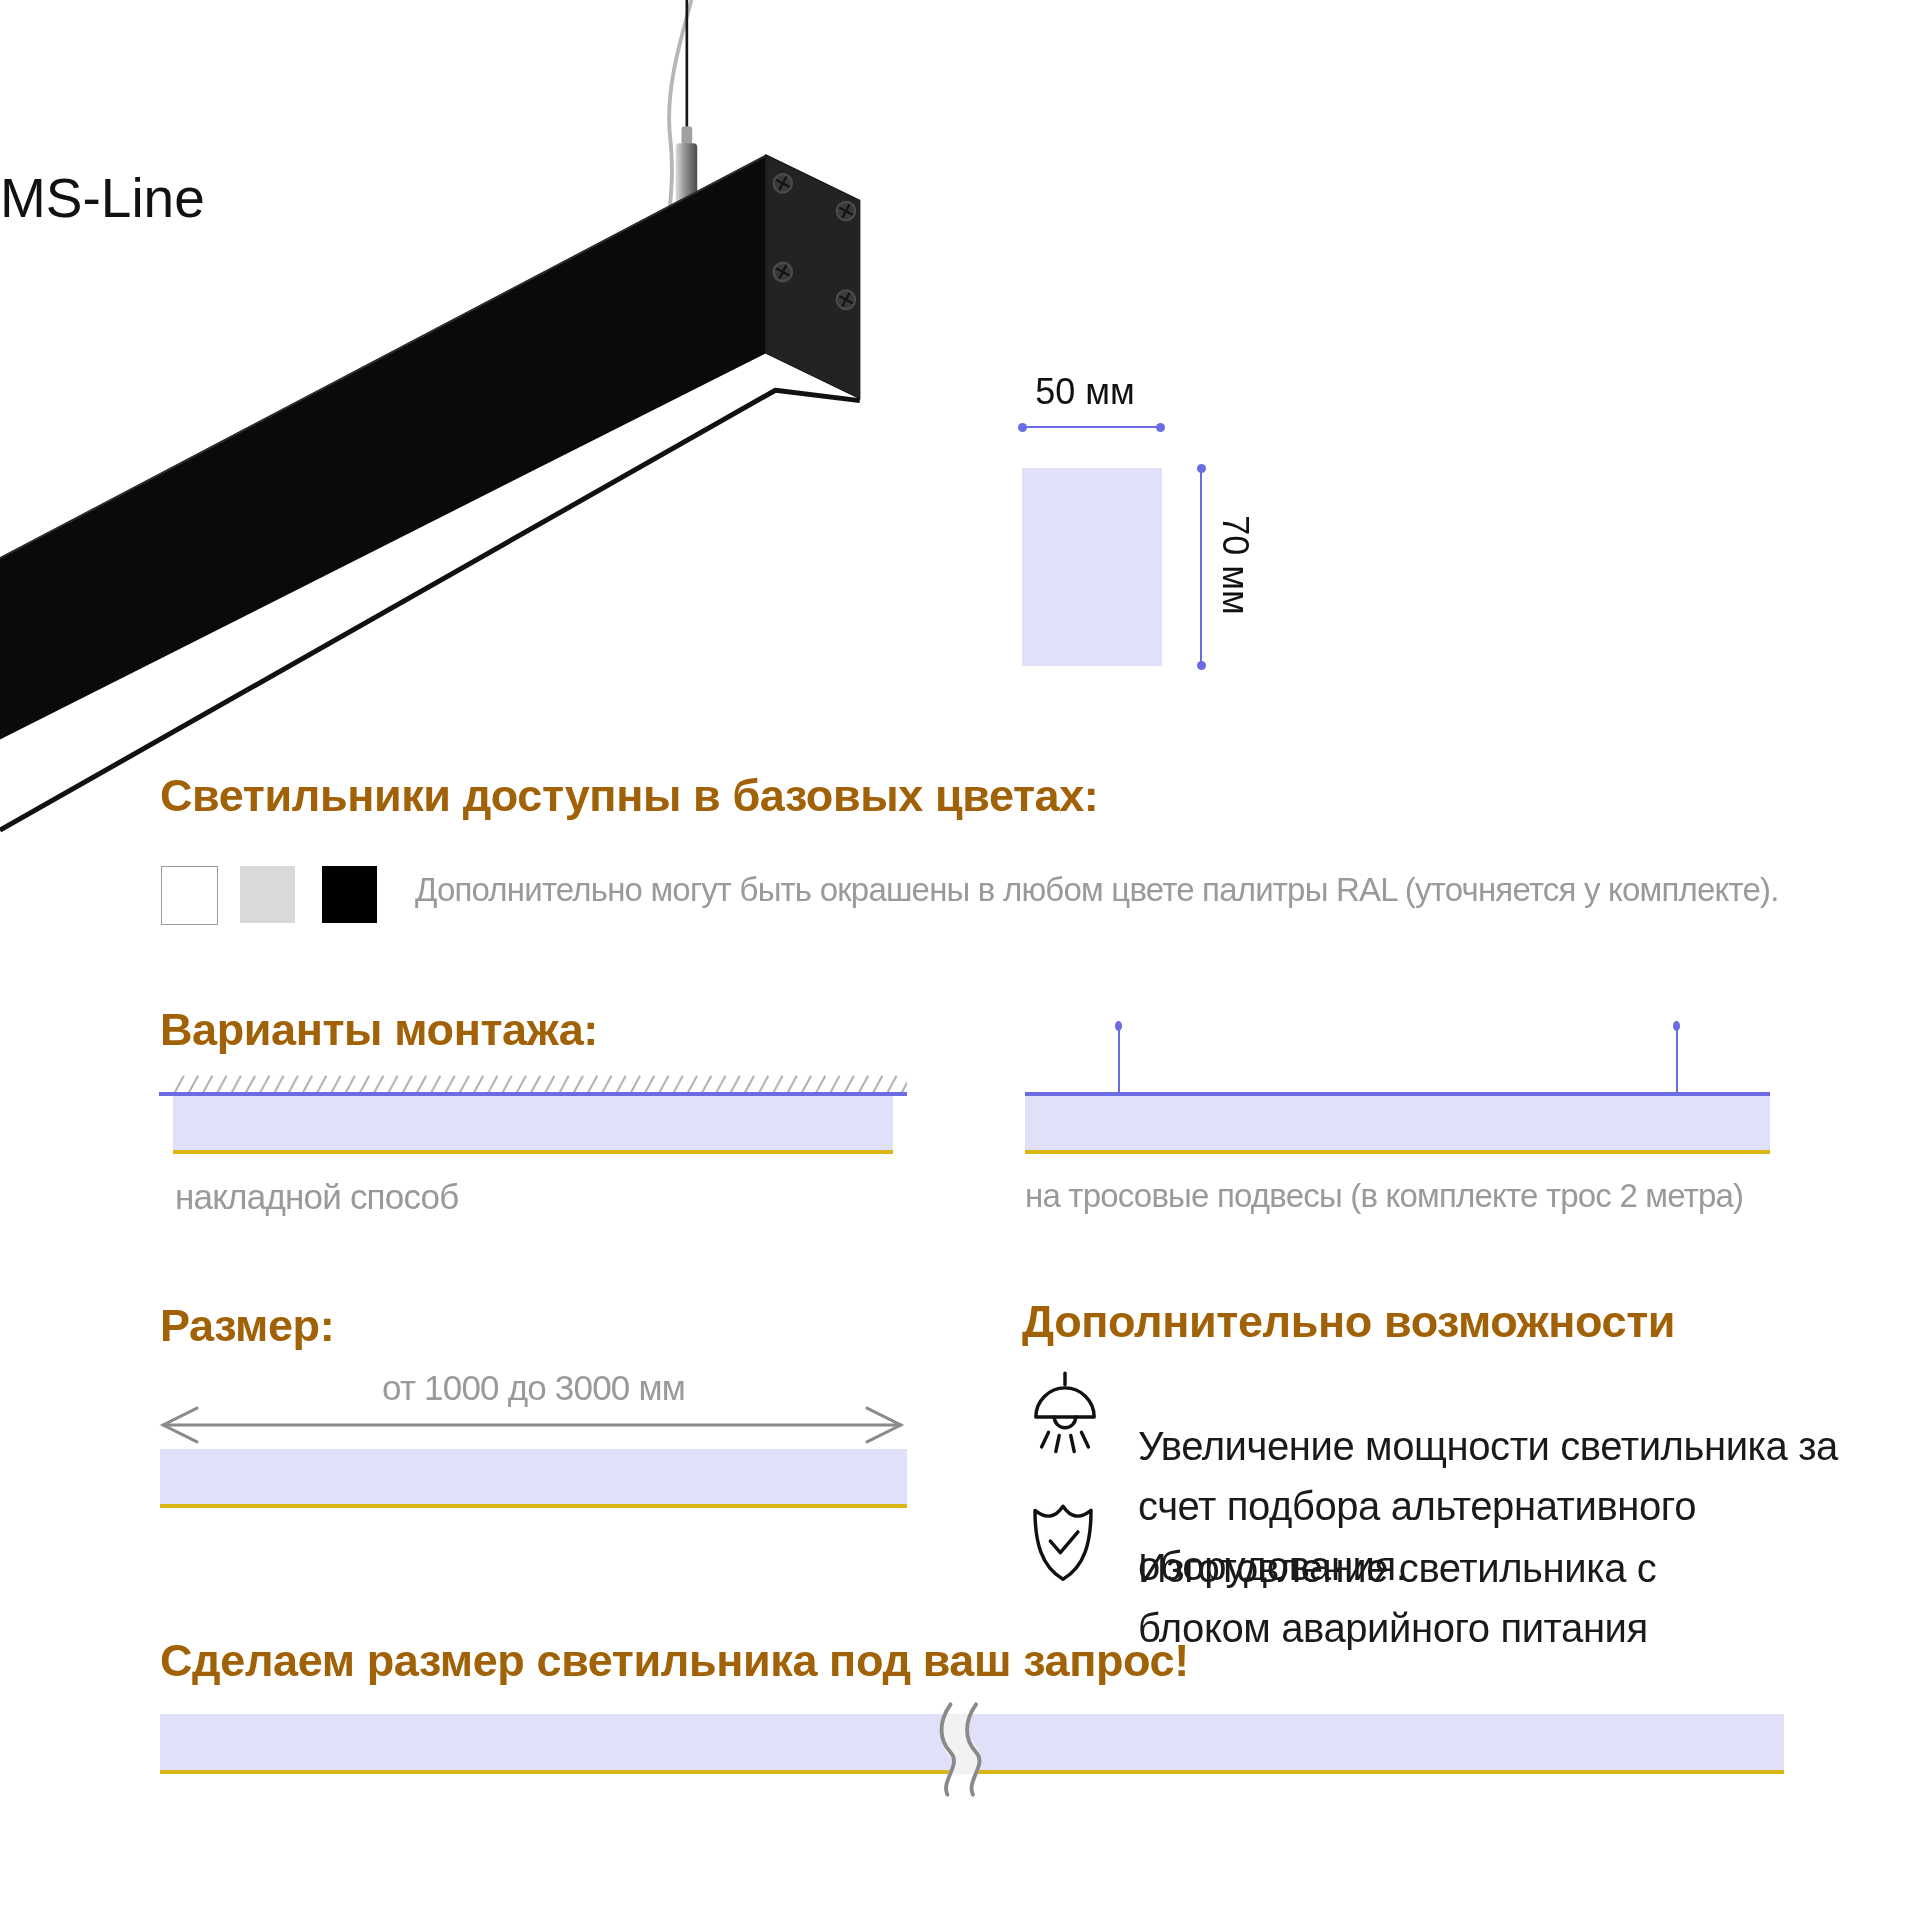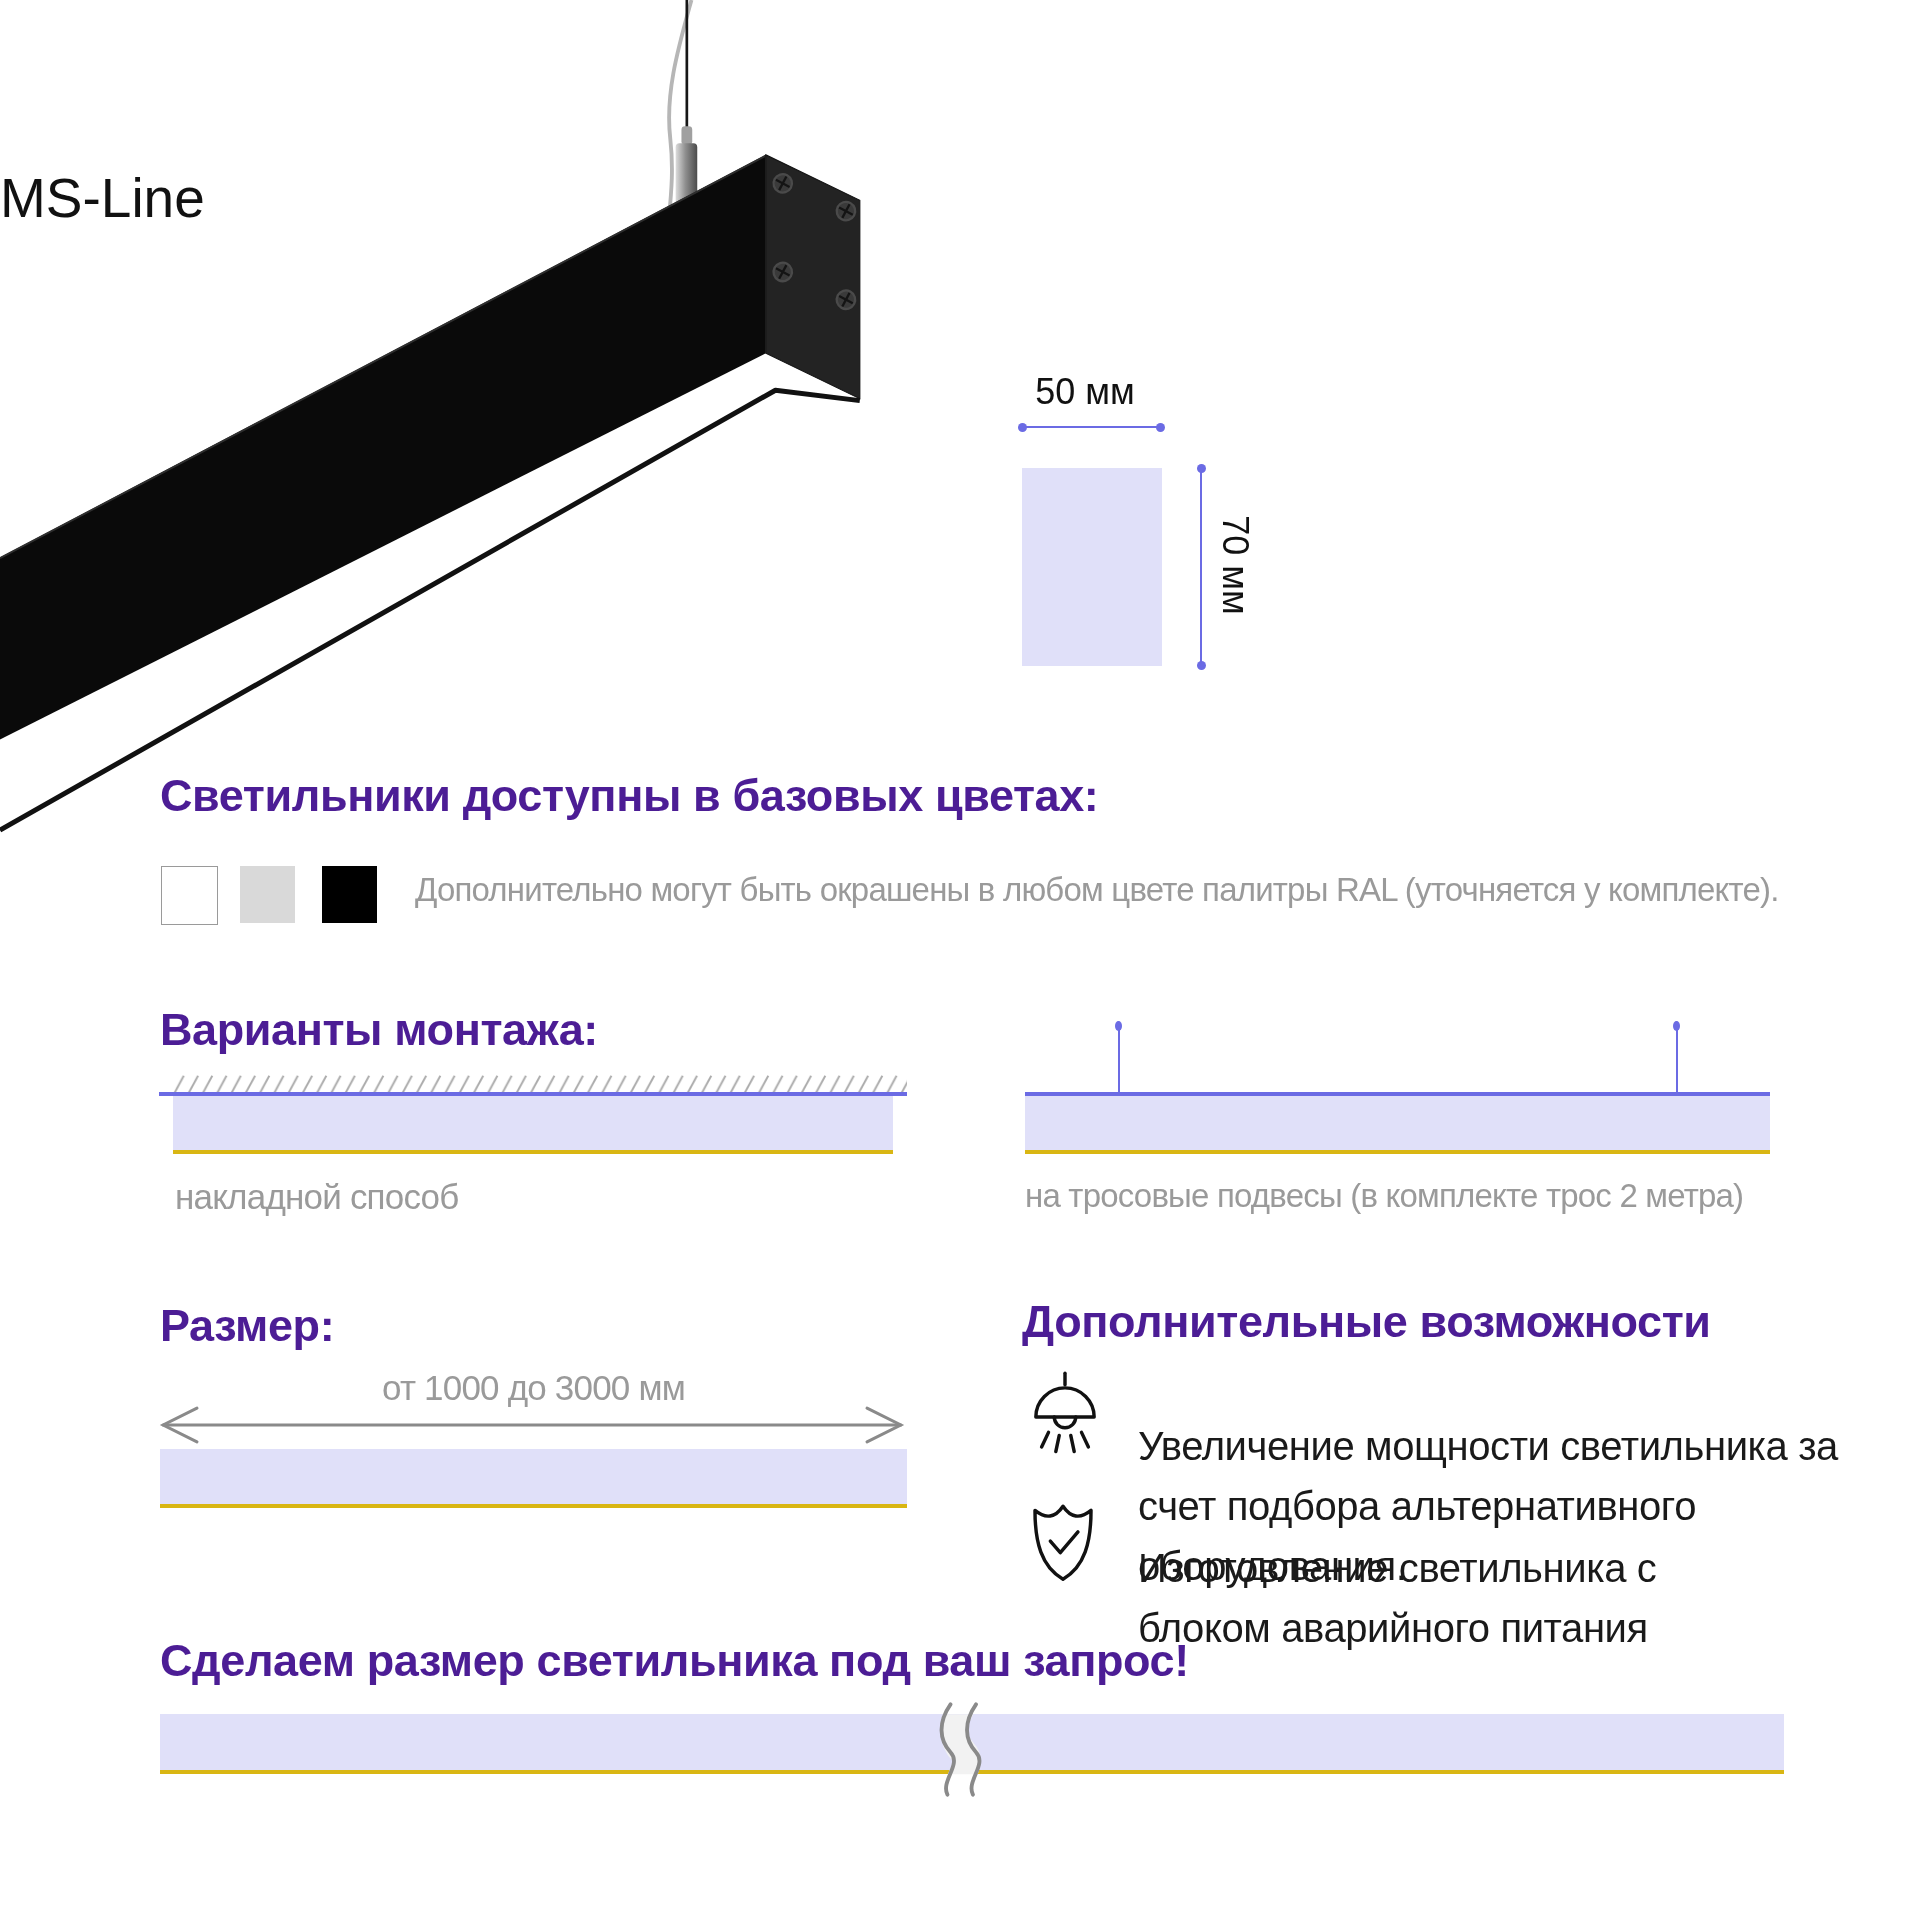--- a/index.html
+++ b/index.html
@@ -1,19 +1,19 @@
 <!DOCTYPE html>
 <html style="--purple: #6b6be4; --lavender: #e0e0f9; --yellow: #d9b613; --gray_text: #9a9a9a;font-size:6.2px"><head>
 <meta charset="utf-8">
 <style>
   html,body{margin:0;padding:0;width:1926px;height:1926px;background:#fff;
     font-family:"Liberation Sans","DejaVu Sans",sans-serif;}
   body{position:relative;overflow:hidden;}
   .abs{position:absolute;}
-  .heading{font-weight:bold;color:#4c1d95;font-size:45px;letter-spacing:-0.4px;white-space:nowrap;}
+  .heading{font-weight:bold;color:#a16207;font-size:45px;letter-spacing:-0.4px;white-space:nowrap;}
   .title{font-size:55px;color:#111;line-height:1.32;white-space:nowrap;}
   .graytext{color:var(--gray_text);font-size:35px;letter-spacing:-0.8px;white-space:nowrap;}
   .dimlabel{color:#111;font-size:36px;white-space:nowrap;}
   .feature-text{color:#1a1a1a;font-size:40px;line-height:1.5;letter-spacing:-0.4px;margin-top:44px;}
   .bar-purple{background:var(--purple);}
   .bar-lav{background:var(--lavender);}
   .bar-yellow{background:var(--yellow);}
   .dim-line{background:var(--purple);}
   .dot{position:absolute;width:9.2px;height:9.2px;border-radius:50%;background:var(--purple);}
   .pin{position:absolute;width:1.9px;background:var(--purple);}
@@ -124,21 +124,21 @@
 <div class="abs heading" style="left:160px;top:1300px;text-align:right;">Размер:</div>
 <div class="abs graytext" style="left:160px;top:1368px;width:747px;text-align:center;">от 1000 до 3000 мм</div>
 <svg class="abs" style="left:157px;top:1402px;" width="750" height="46" fill="none" stroke="#8a8a8a" stroke-width="8" stroke-linecap="round" viewBox="0 0 1948 120">
   <line x1="12" y1="60" x2="1936" y2="60"></line>
   <path d="M 100,16 L 12,60 L 100,104"></path>
   <path d="M 1848,16 L 1936,60 L 1848,104"></path>
 </svg>
 <div class="abs bar-lav" style="left:160px;top:1449px;width:747px;height:55px;"></div>
 <div class="abs bar-yellow" style="left:160px;top:1504px;width:747px;height:3.5px;"></div>
 
-<div class="abs heading" style="left:1022px;top:1296px;">Дополнительные возможности</div>
+<div class="abs heading" style="left:1022px;top:1296px;">Дополнительно возможности</div>
 
 <svg class="abs" style="left:1030px;top:1371px;" width="70" height="89" viewBox="0 0 182 232" fill="none" stroke="#111" stroke-width="9" stroke-linecap="round">
   <line x1="91" y1="6" x2="91" y2="36"></line>
   <path d="M 15,120 A 76,76 0 0 1 167,120 Z" stroke-linejoin="round"></path>
   <path d="M 63,120 A 28,28 0 0 0 119,120"></path>
   <line x1="48" y1="160" x2="30" y2="198"></line>
   <line x1="76" y1="168" x2="67" y2="210"></line>
   <line x1="106" y1="168" x2="115" y2="210"></line>
   <line x1="134" y1="160" x2="152" y2="198"></line>
 </svg>

